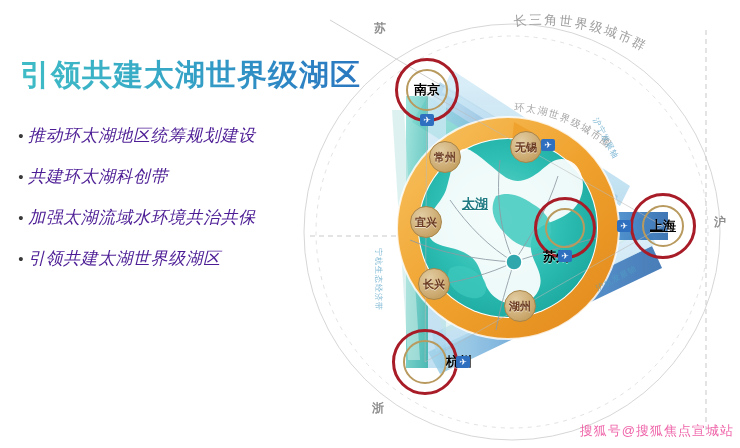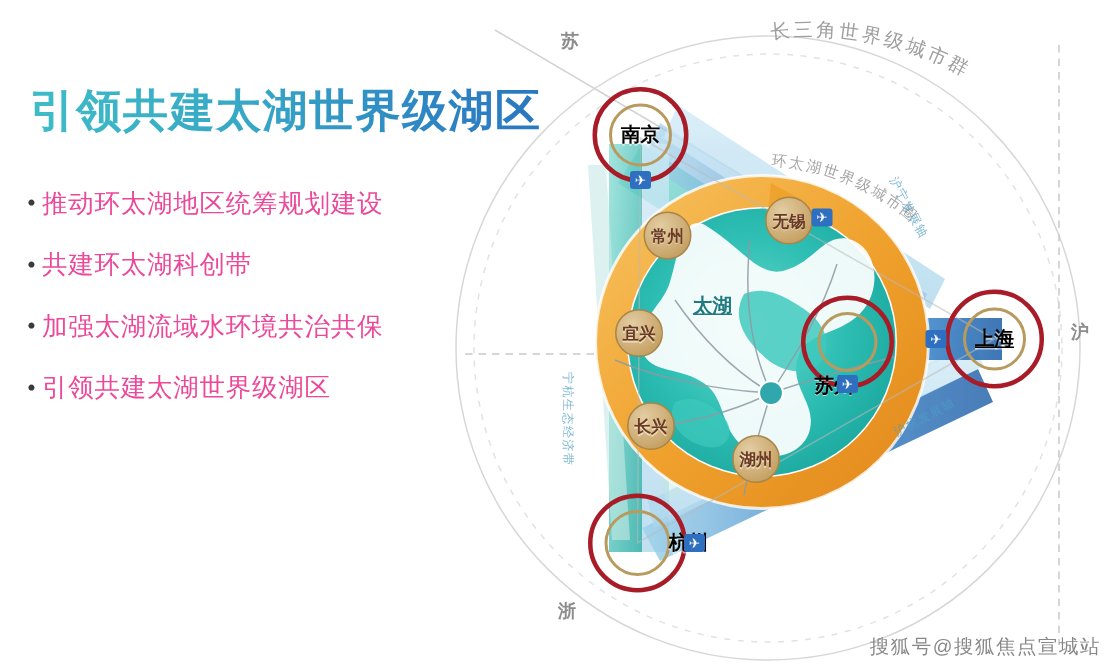--- a/index.html
+++ b/index.html
@@ -50,23 +50,24 @@
     width: 14px;
     flex: 0 0 14px;
     color: #3a3a3a;
     font-size: 15px;
     line-height: 24px;
     text-align: center;
   }
   .bullet-text {
     font-size: 17px;
     line-height: 24px;
-    color: #ec4899;
+    color: #4c1d95;
     letter-spacing: 0.5px;
     white-space: nowrap;
+    font-style: italic;
   }
 
   
   #map-panel {
     position: absolute;
     left: 300px; top: 0;
     width: 440px; height: 448px;
   }
   #map-svg { display: block; width: 440px; height: 448px; }
 
@@ -143,21 +144,21 @@
     position: absolute;
     color: #4f9ec4;
     font-size: 8px;
     letter-spacing: 1px;
     white-space: nowrap;
     opacity: .75;
   }
   #watermark {
     position: absolute;
     right: 6px; bottom: 8px;
-    color: #737373;
+    color: #ec4899;
     font-size: 13px;
     letter-spacing: 1px;
     opacity: .85;
     white-space: nowrap;
   }
 </style>
 </head>
 <body>
 
 <div id="page">
@@ -320,21 +321,21 @@
     <div class="airport-icon" style="left:248px; top:145px;">✈</div>
 
     <div class="city-node" style="left:126px; top:222px;">
       <span class="city-chip sm">宜兴</span>
     </div>
 
     <div class="city-node" style="left:134px; top:284px;">
       <span class="city-chip sm">长兴</span>
     </div>
 
-    <div class="city-node" style="left:204px; top:306px;">
+    <div class="city-node" style="left:220px; top:306px;">
       <span class="city-chip sm">湖州</span>
     </div>
 
     <div class="red-ring" style="left:265px; top:228px; width:62px; height:62px;"></div>
     <div class="gold-ring" style="left:265px; top:228px; width:40px; height:40px;"></div>
     <div class="city-node" style="left:256px; top:228px;margin-top:29px;">
       <span class="city-label-red">苏州</span>
     </div>
     <div class="airport-icon" style="left:265px; top:256px;">✈</div>
 

